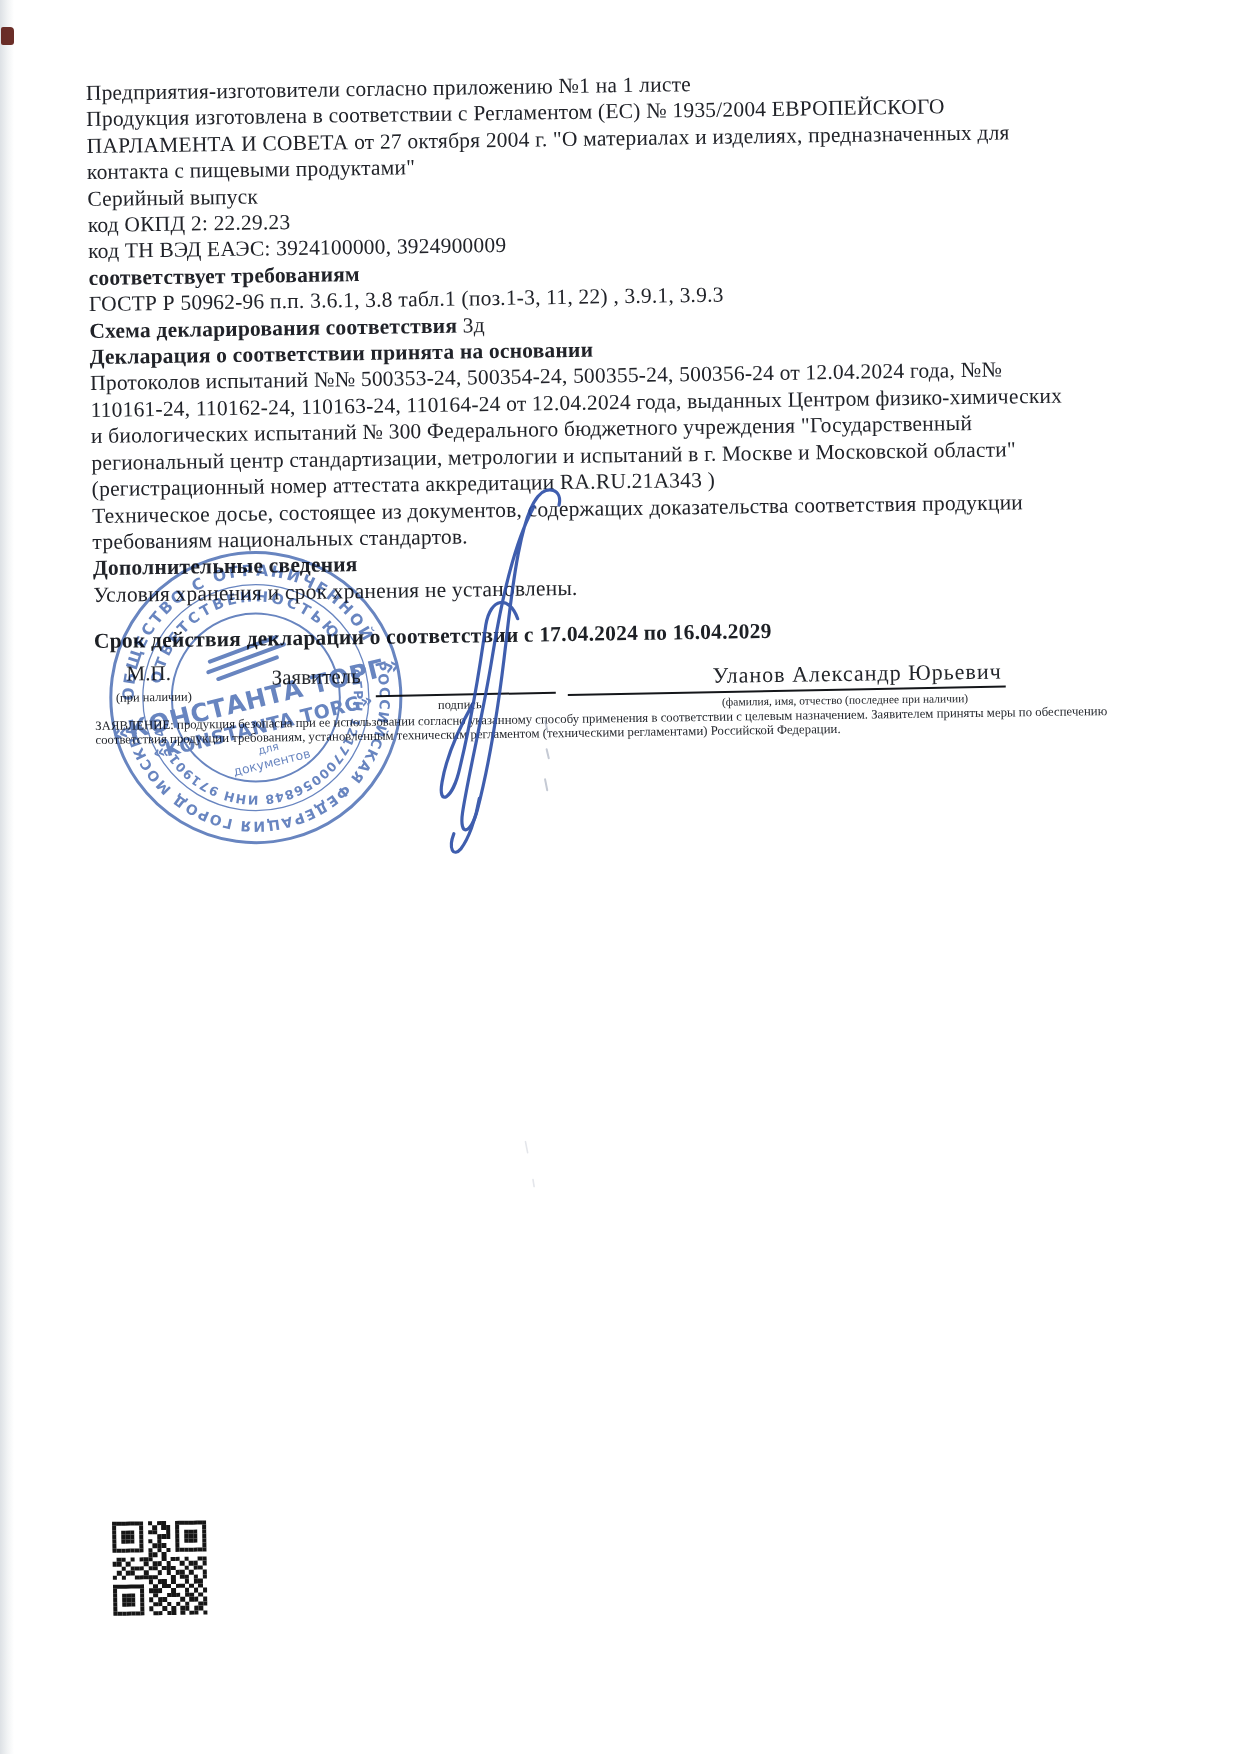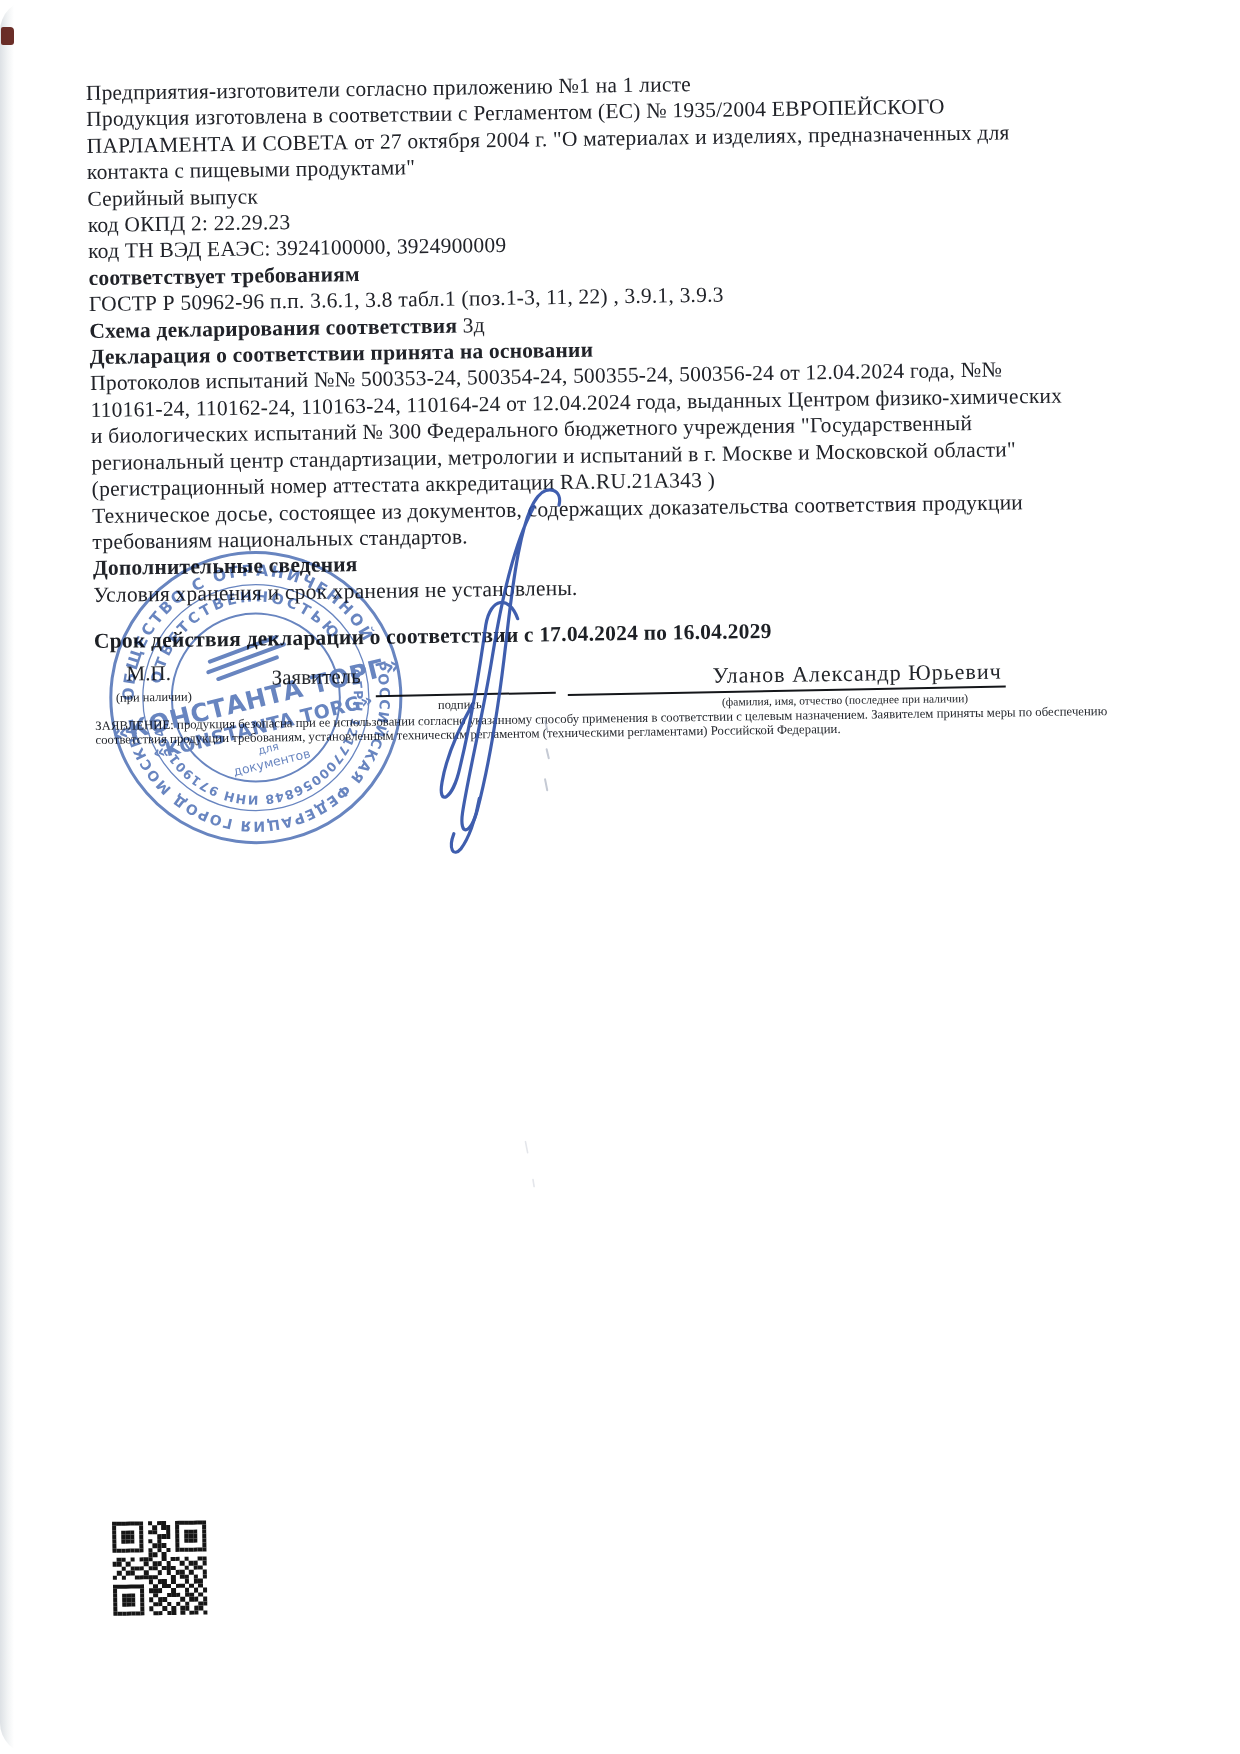--- a/index.html
+++ b/index.html
@@ -1,18 +1,18 @@
 <!DOCTYPE html>
 <html><head>
 <meta charset="utf-8">
 <style>
   html,body{margin:0;padding:0;background:#ffffff;}
   .page{
     position:relative;width:1240px;height:1754px;background:#ffffff;overflow:hidden;
-    font-family:"Liberation Serif", serif;color:#23262b;border-radius:31px;
+    font-family:"Liberation Serif", serif;color:#23262b;
   }
   .scan-edge{
     position:absolute;left:0;top:0;width:14px;height:1754px;
     background:linear-gradient(90deg,#dde1e5 0%,#f2f4f5 55%,#ffffff 100%);
   }
   .corner-mark{
     position:absolute;left:1px;top:27px;width:13px;height:18px;
     background:#5e1c16;border-radius:2px 4px 3px 2px;opacity:.92;
   }
   .scan{

